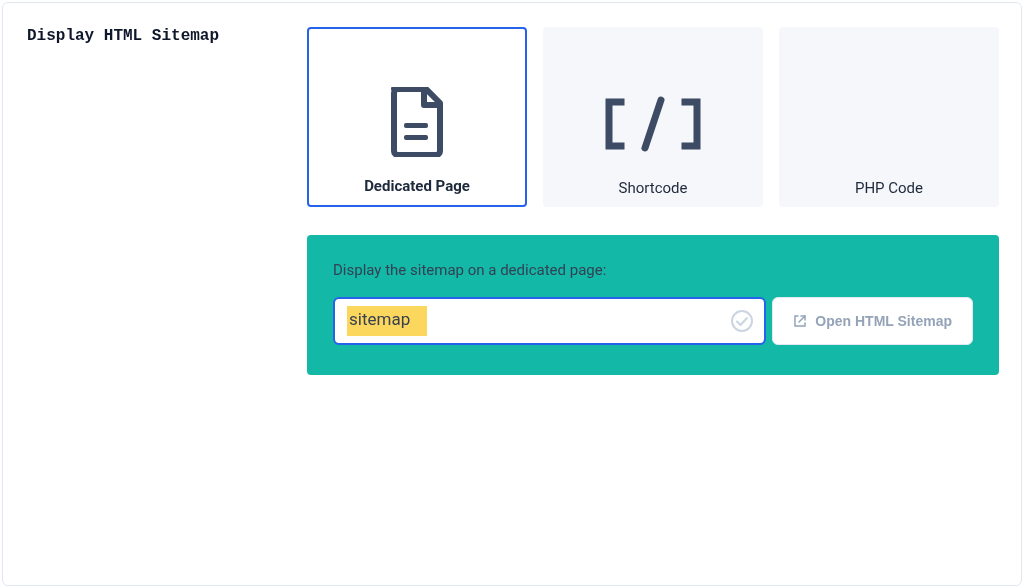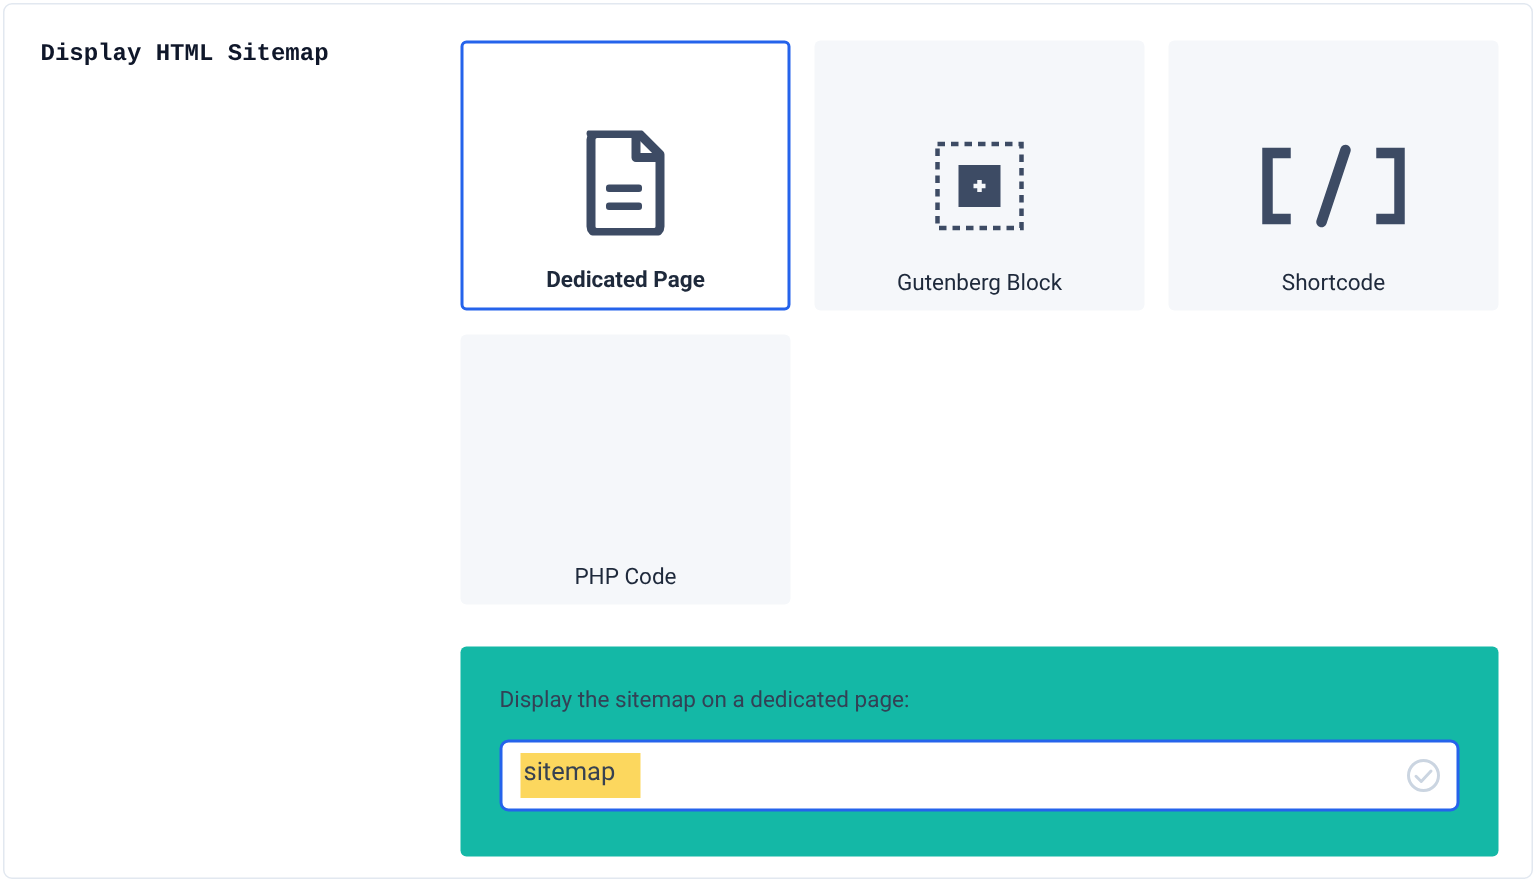--- a/index.html
+++ b/index.html
@@ -156,31 +156,20 @@
           <svg width="58" height="70" viewBox="0 0 58 70">
             <path d="M6 2 H38 L52 16 V64 A4 4 0 0 1 48 68 H10 A4 4 0 0 1 6 64 V6 A4 4 0 0 1 10 2 Z" fill="none" stroke="#3d4b64" stroke-width="6" stroke-linejoin="round"></path>
             <path d="M36 2 V18 H52" fill="none" stroke="#3d4b64" stroke-width="6" stroke-linejoin="round"></path>
             <rect x="16" y="36" width="24" height="5" rx="2" fill="#3d4b64"></rect>
             <rect x="16" y="48" width="24" height="5" rx="2" fill="#3d4b64"></rect>
           </svg>
         </div>
         <div class="tile-label">Dedicated Page</div>
       </div>
 
-      <div class="tile">
-        <div class="icon-wrap">
-          <svg width="72" height="72" viewBox="0 0 72 72">
-            <rect x="8" y="8" width="56" height="56" fill="none" stroke="#3d4b64" stroke-width="3" stroke-dasharray="5 4"></rect>
-            <rect x="22" y="22" width="28" height="28" fill="#3d4b64"></rect>
-            <rect x="32" y="34.5" width="8" height="3" fill="#f5f7fa"></rect>
-            <rect x="34.5" y="32" width="3" height="8" fill="#f5f7fa"></rect>
-          </svg>
-        </div>
-        <div class="tile-label">Gutenberg Block</div>
-      </div>
 
       <div class="tile">
         <div class="icon-wrap">
           <svg width="104" height="56" viewBox="0 0 104 56">
             <path d="M20 6 H8 V50 H20" fill="none" stroke="#3d4b64" stroke-width="7" stroke-linecap="square"></path>
             <path d="M84 6 H96 V50 H84" fill="none" stroke="#3d4b64" stroke-width="7" stroke-linecap="square"></path>
             <path d="M60 4 L44 52" fill="none" stroke="#3d4b64" stroke-width="7" stroke-linecap="round"></path>
           </svg>
         </div>
         <div class="tile-label">Shortcode</div>
@@ -200,17 +189,25 @@
           <div class="highlight"></div>
           <div class="text-input-overlay">sitemap</div>
           <input type="text" class="text-input" value="" style="color: transparent; caret-color: rgb(17, 17, 17);">
           <span class="check-indicator">
             <svg width="24" height="24" viewBox="0 0 24 24">
               <circle cx="12" cy="12" r="10" fill="none" stroke="#cbd5e1" stroke-width="2"></circle>
               <path d="M7 12.5 L10.5 16 L17 9" fill="none" stroke="#cbd5e1" stroke-width="2" stroke-linecap="round" stroke-linejoin="round"></path>
             </svg>
           </span>
         </div>
+        <button class="open-btn">
+          <svg width="14" height="14" viewBox="0 0 14 14">
+            <path d="M5 2 H2 V12 H12 V9" fill="none" stroke="#94a3b8" stroke-width="1.5" stroke-linecap="round"></path>
+            <path d="M8 2 H12 V6" fill="none" stroke="#94a3b8" stroke-width="1.5" stroke-linecap="round"></path>
+            <path d="M12 2 L6 8" fill="none" stroke="#94a3b8" stroke-width="1.5" stroke-linecap="round"></path>
+          </svg>
+          <span>Open HTML Sitemap</span>
+        </button>
       </div>
     </div>
 
   </div>
 </div>
 
 </body></html>

